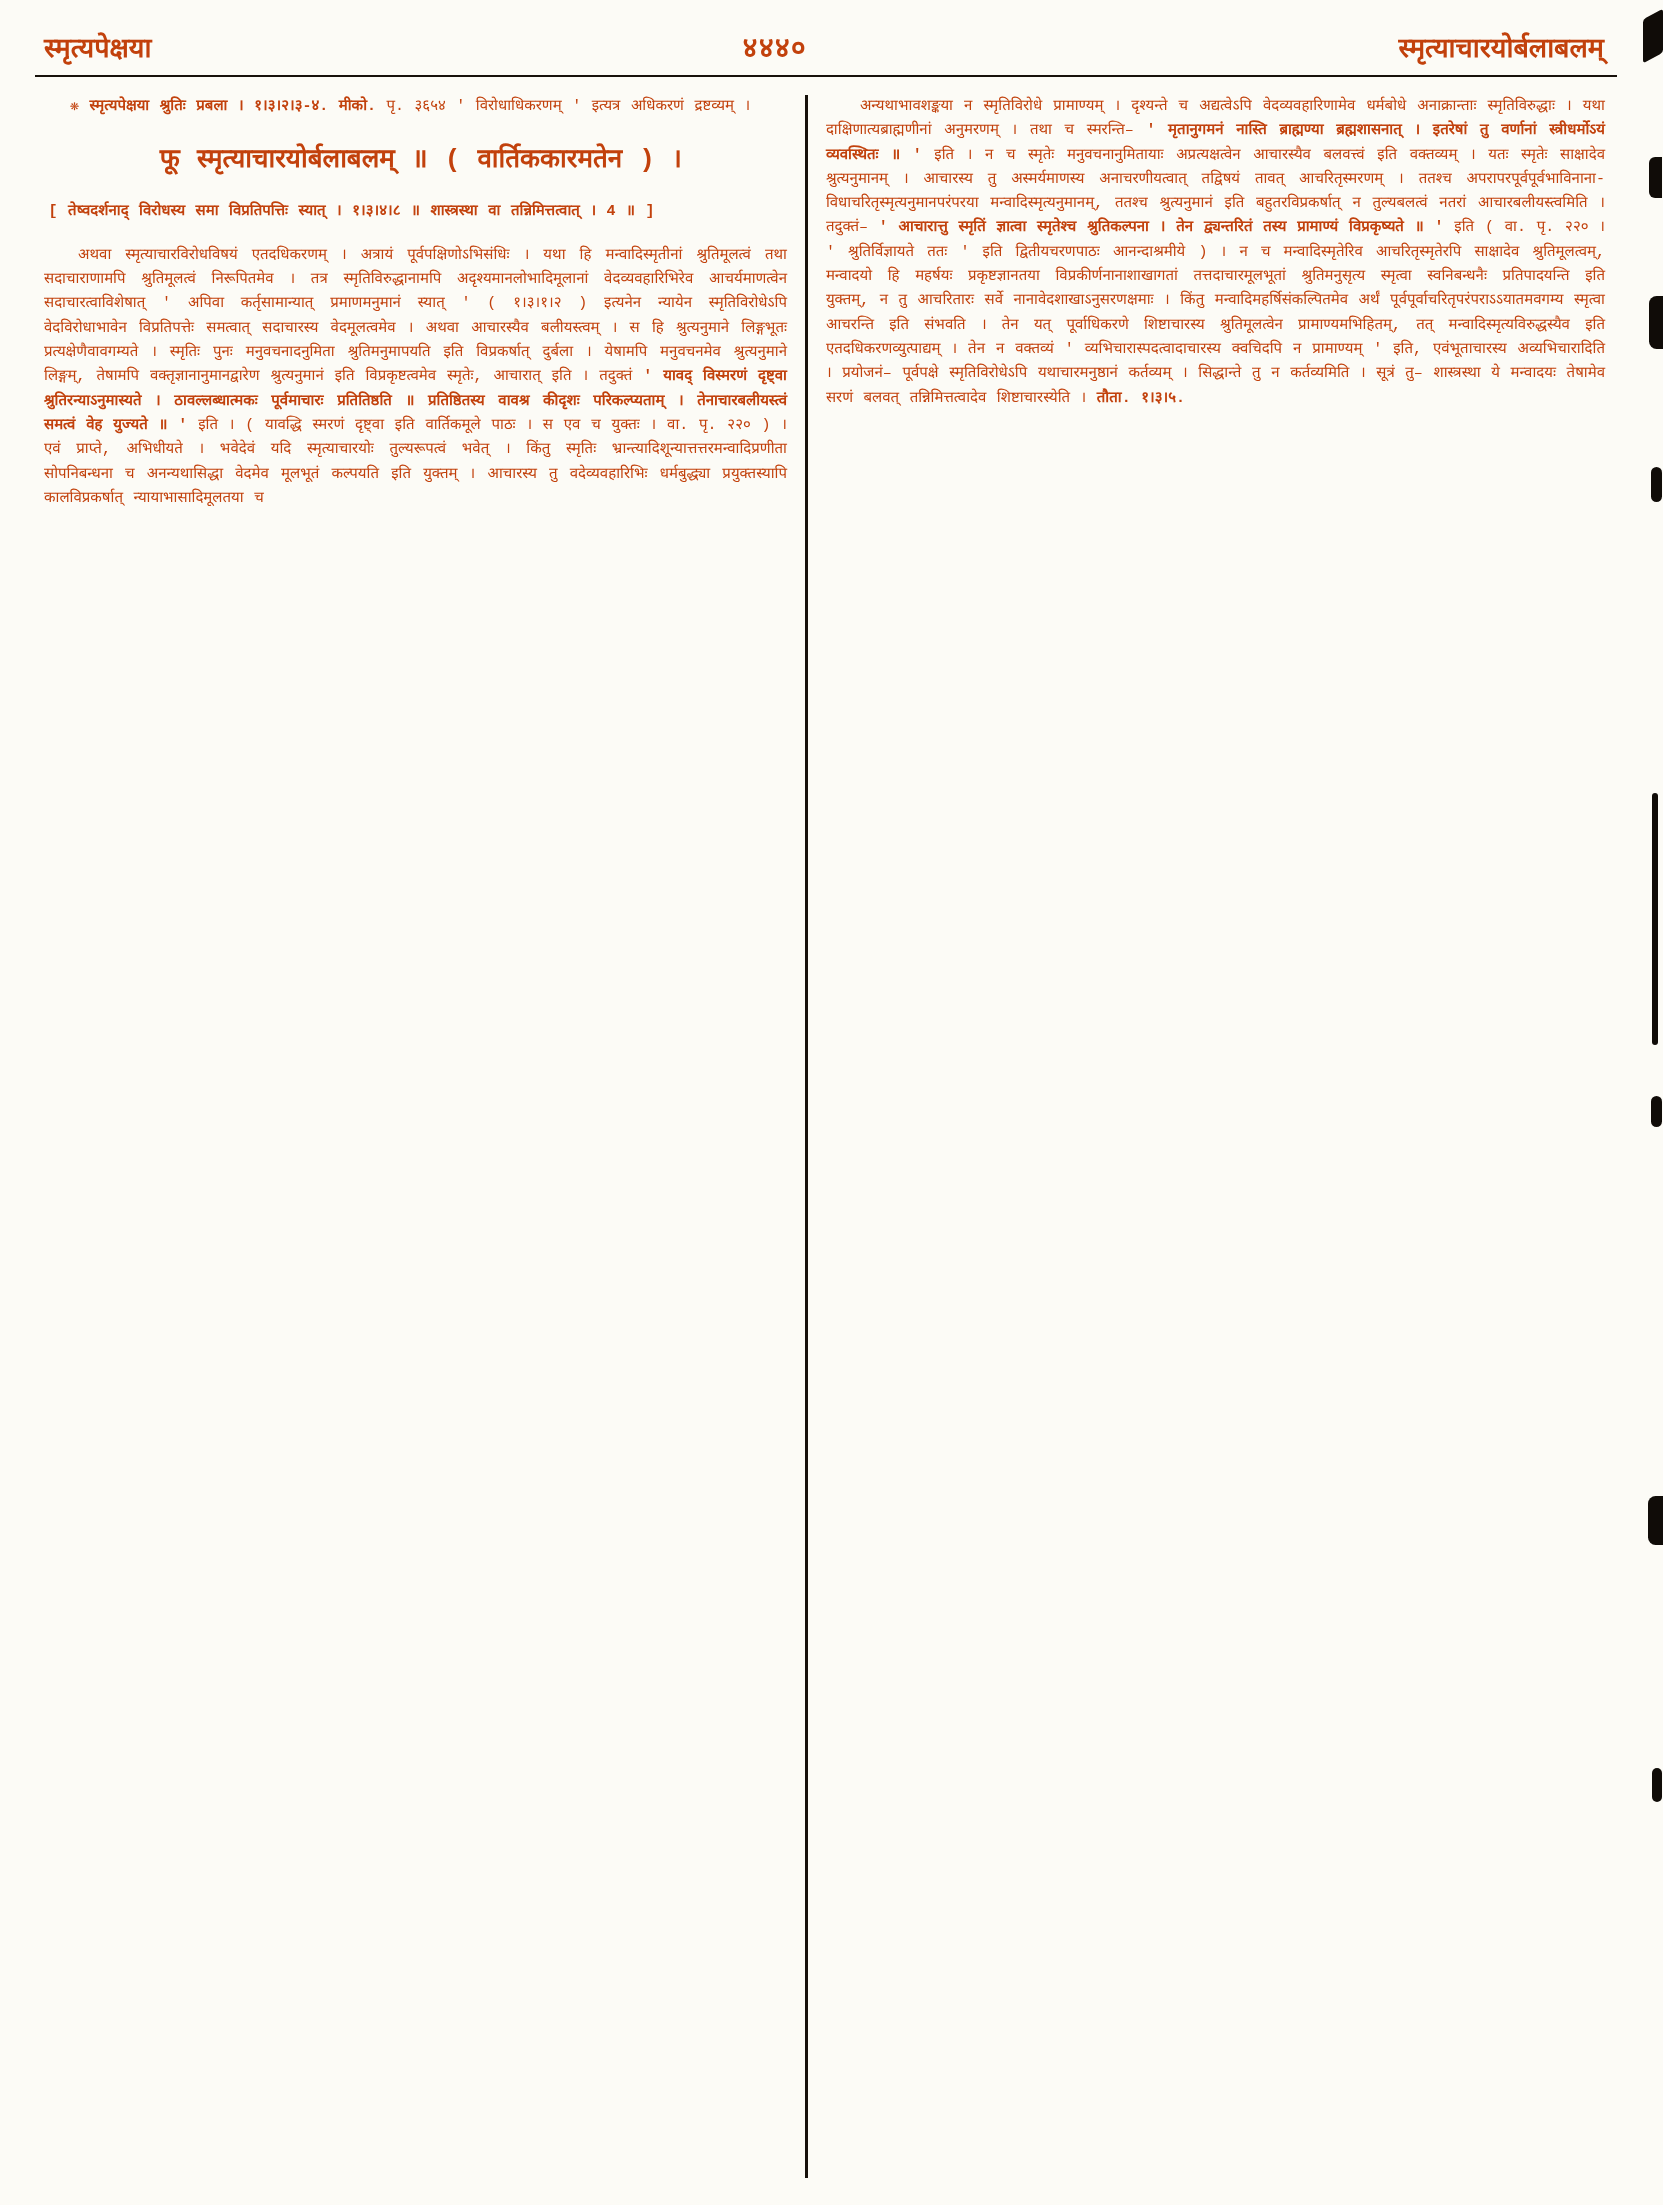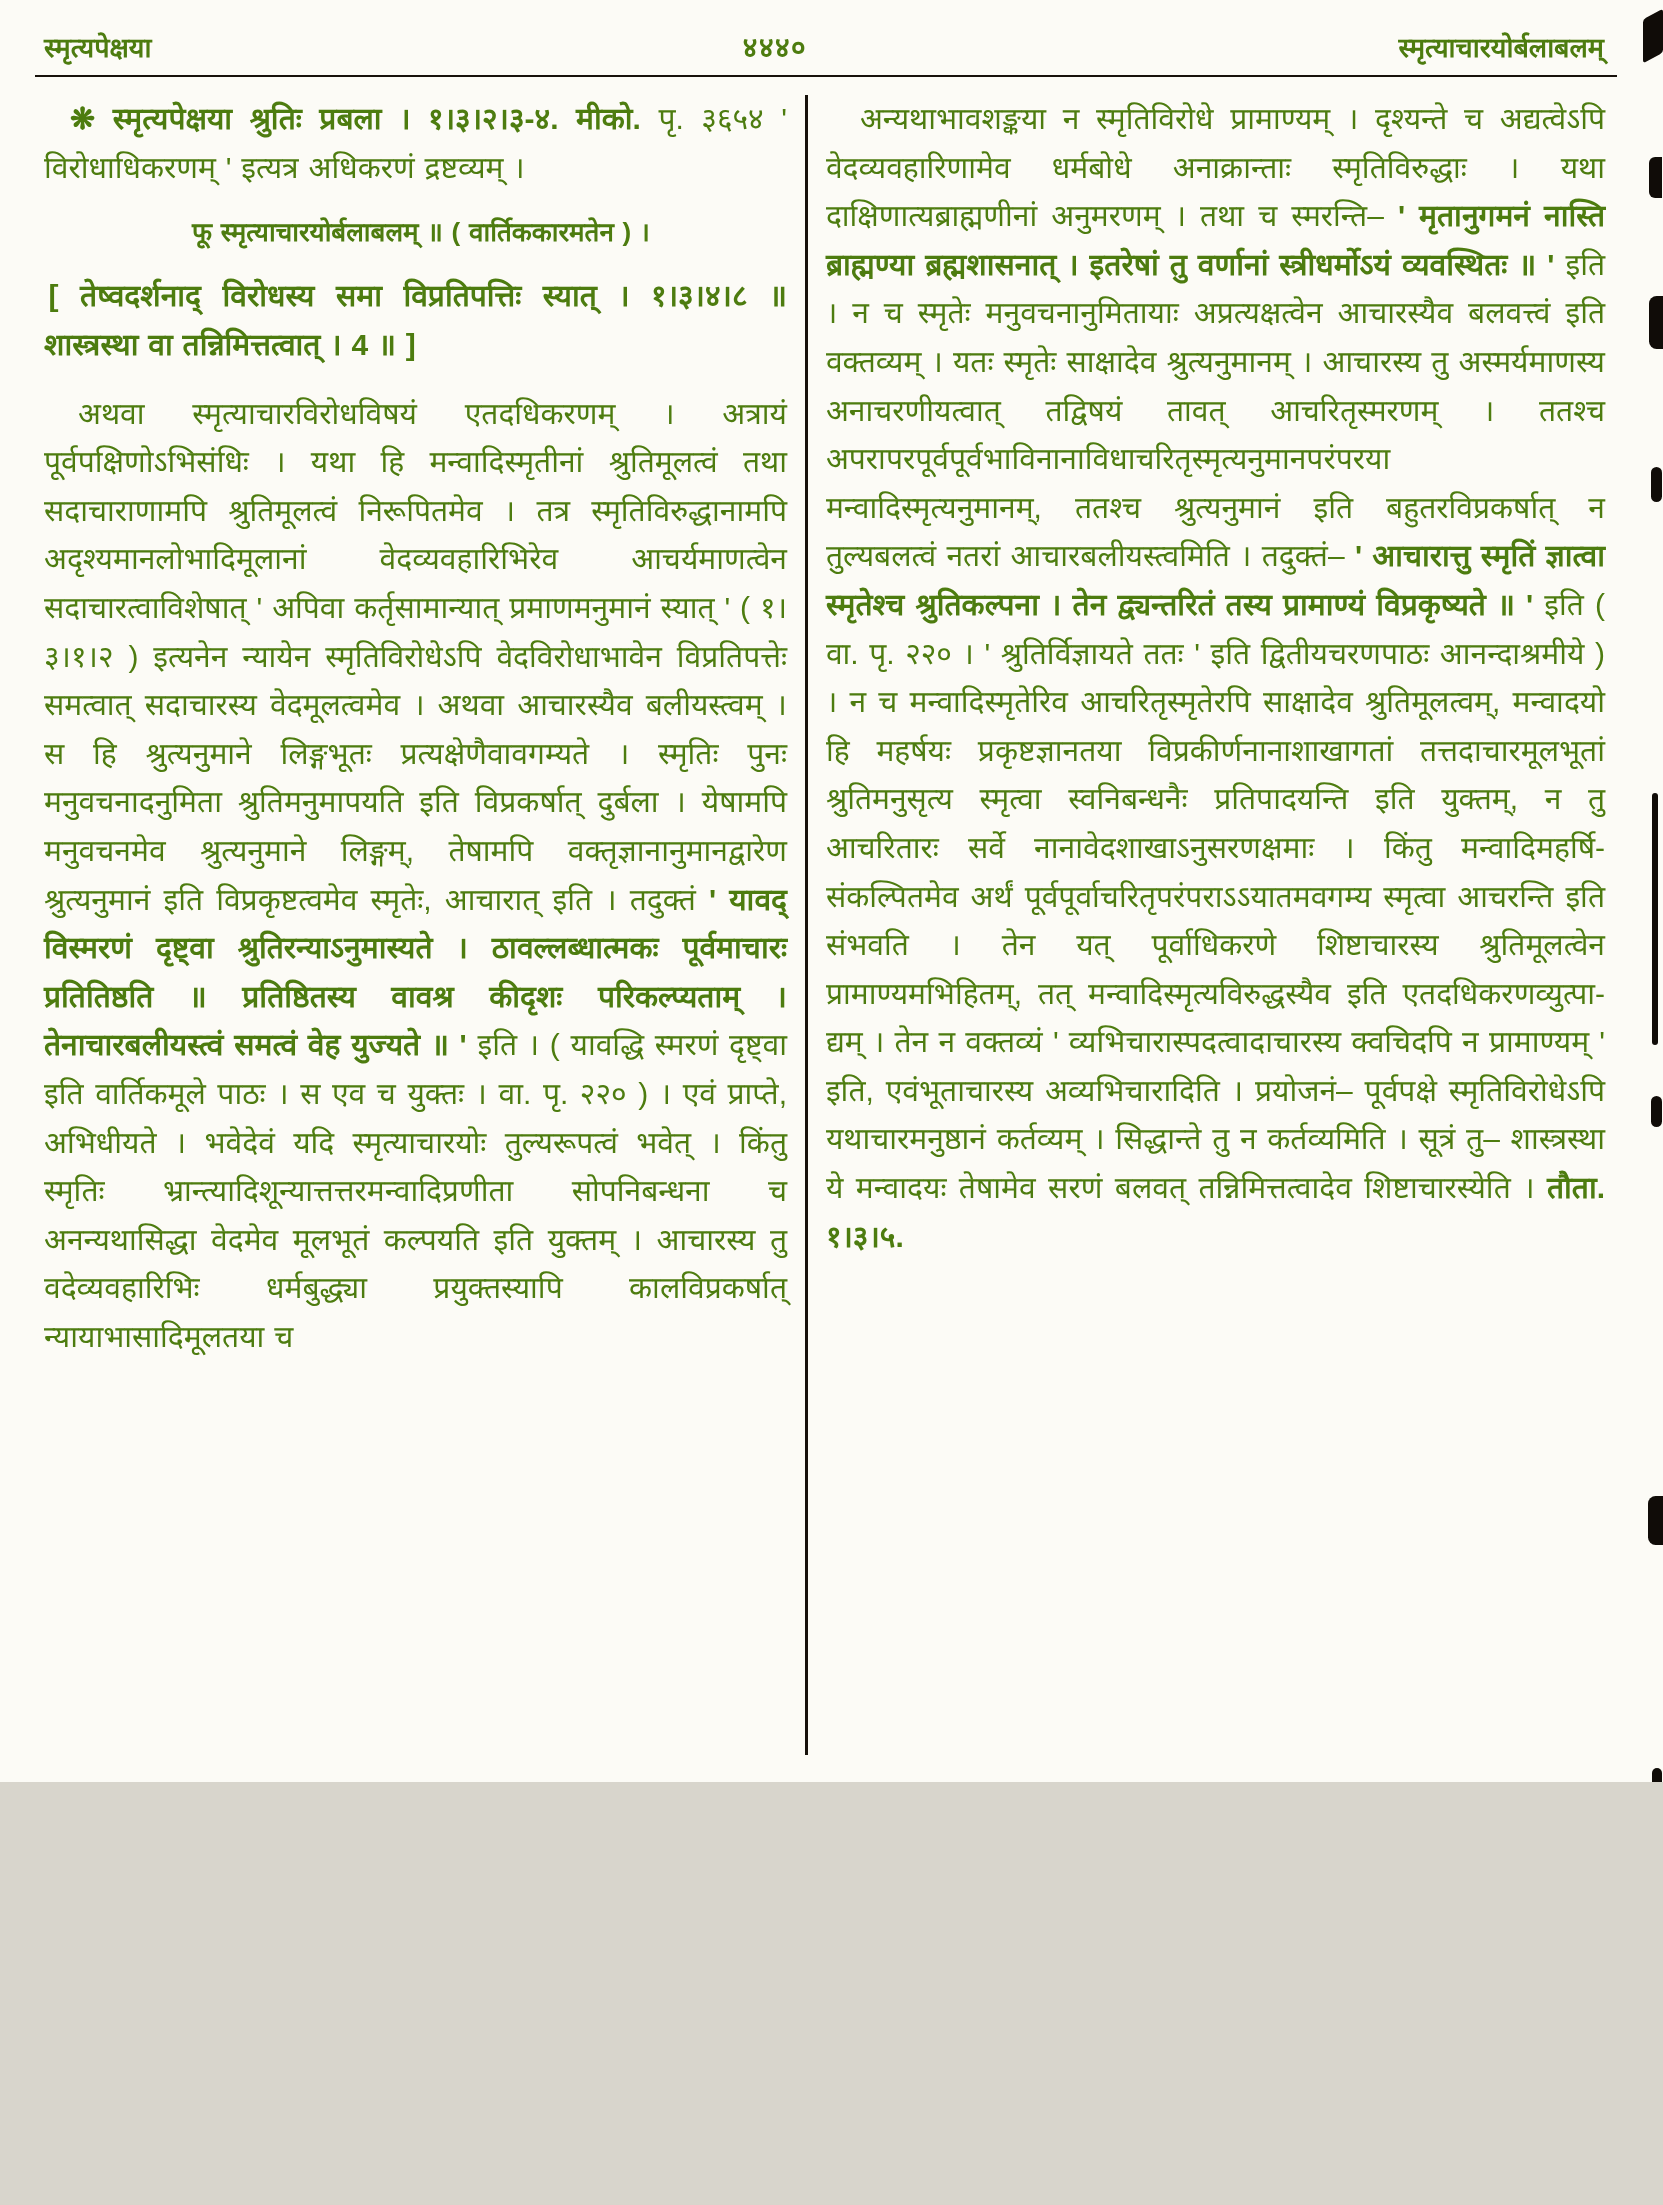--- a/index.html
+++ b/index.html
@@ -1,22 +1,22 @@
 <!DOCTYPE html>
 <html style="font-size:12.2px"><head>
 <meta charset="utf-8">
 <style>
   html,body{margin:0;padding:0;background:#d8d5cc;}
   .page{
     position:relative;
-    width:1663px;height:1782px;
+    width:1663px;height:2205px;
     margin:0 auto;
     background:#fcfbf6;
-    font-family:Liberation Sans, sans-serif;
-    color:#4d7c0f;
+    font-family:Liberation Mono, monospace;
+    color:#c2410c;
     overflow:hidden;
   }
   
   .header{
     position:absolute;top:27.4px;left:44px;right:59px;
     display:flex;justify-content:space-between;align-items:baseline;
     font-size:27px;font-weight:bold;
   }
   .header .pageno{font-weight:bold;font-size:28px;letter-spacing:1.5px;}
   .head-rule{
@@ -25,21 +25,21 @@
   }
   
   .columns{
     position:absolute;top:95px;left:44px;right:58px;bottom:27.4px;
     display:flex;align-items:stretch;
   }
   .col{flex:1;min-width:0;}
   .col-left{max-width:743px;}
   .col-divider{width:2.3px;background:#17110b;margin:0 18.3px;}
   .para{
-    font-size:30px;line-height:1.62;text-align:justify;
+    font-size:15px;line-height:1.62;text-align:justify;
     margin:0 0 12.2px 0;
     word-spacing:1.5px;
   }
   .para.note{text-indent:26px;}
   .para.heading{
     font-size:26px;font-weight:bold;
     margin:21.3px 0 18.3px 0;text-indent:10.7px;text-align:center;line-height:1.5;
   }
   .para.sutra{font-weight:bold;margin:20px 0 20px 0;text-indent:4.6px;}
   .para.body{text-indent:34px;margin-bottom:0;}

